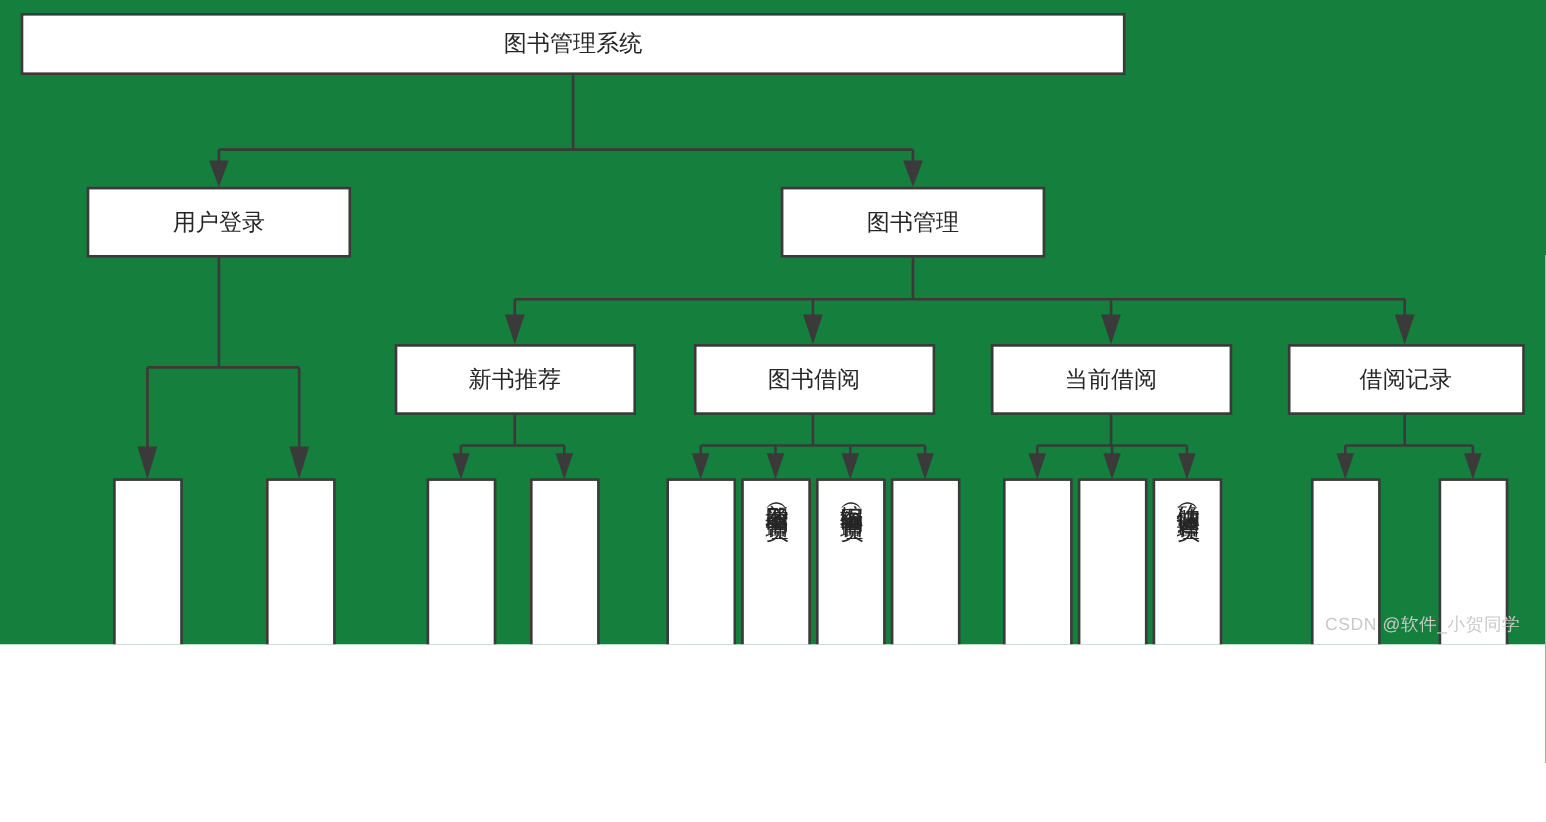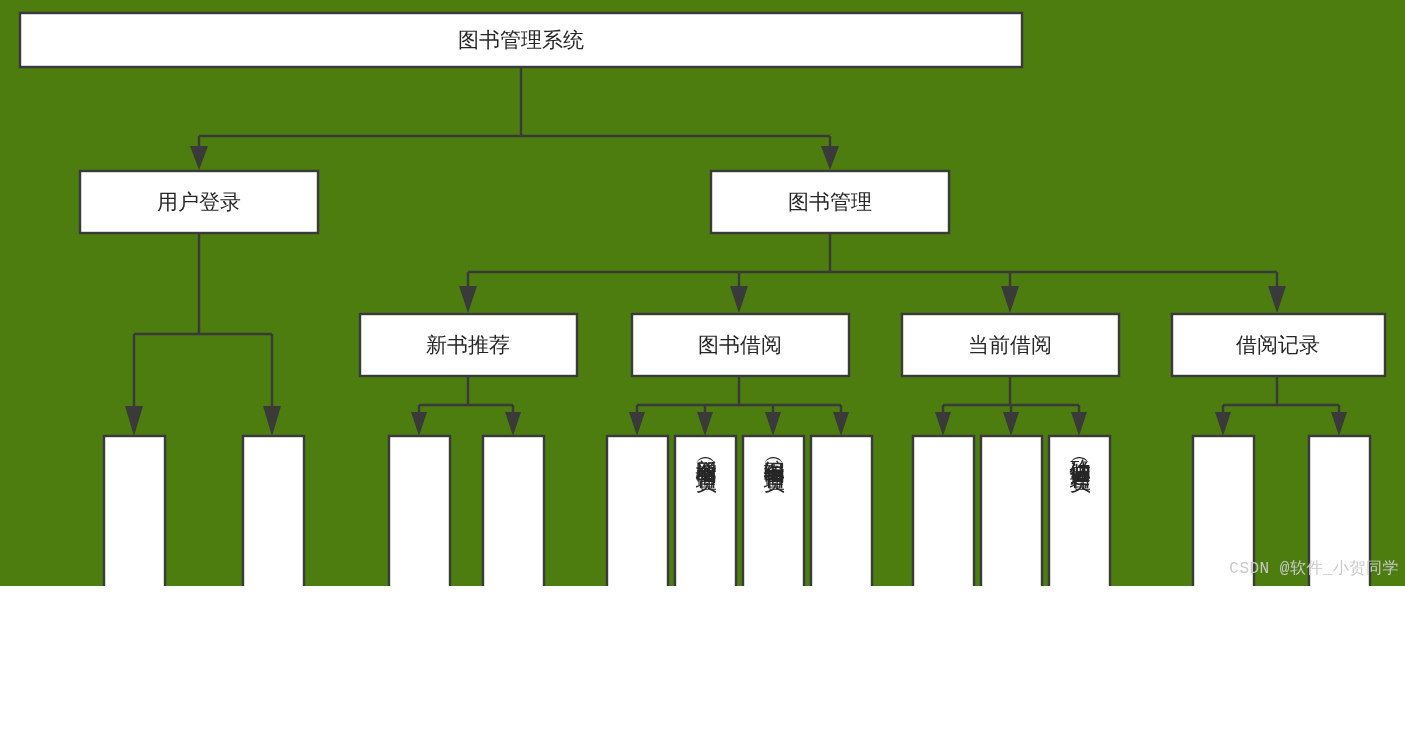--- a/index.html
+++ b/index.html
@@ -8,21 +8,21 @@
     padding: 0;
     background: #ffffff;
   }
   body {
     font-family: "DejaVu Sans", "Liberation Sans", sans-serif;
   }
   #diagram-root {
     position: relative;
     width: 1405px;
     height: 586px;
-    background: #4d7c0f;
+    background: #15803d;
     overflow: hidden;
   }
   svg.diagram {
     position: absolute;
     left: 0;
     top: 0;
     width: 1405px;
     height: 747px;
     display: block;
   }
@@ -43,25 +43,25 @@
   }
   .node-label {
     fill: #262626;
     font-family: "DejaVu Sans", "Liberation Sans", sans-serif;
     font-size: 21px;
     text-anchor: middle;
     dominant-baseline: middle;
   }
   .watermark {
     position: absolute;
-    right: 6px;
+    right: 23px;
     bottom: 7px;
     color: #c9c9c9;
     font-size: 16px;
-    font-family: Liberation Mono, monospace;
+    font-family: Liberation Sans, sans-serif;
     white-space: nowrap;
     letter-spacing: 0.5px;
     user-select: none;
   }
 </style>
 </head>
 <body>
 
 <div id="diagram-root">
 

